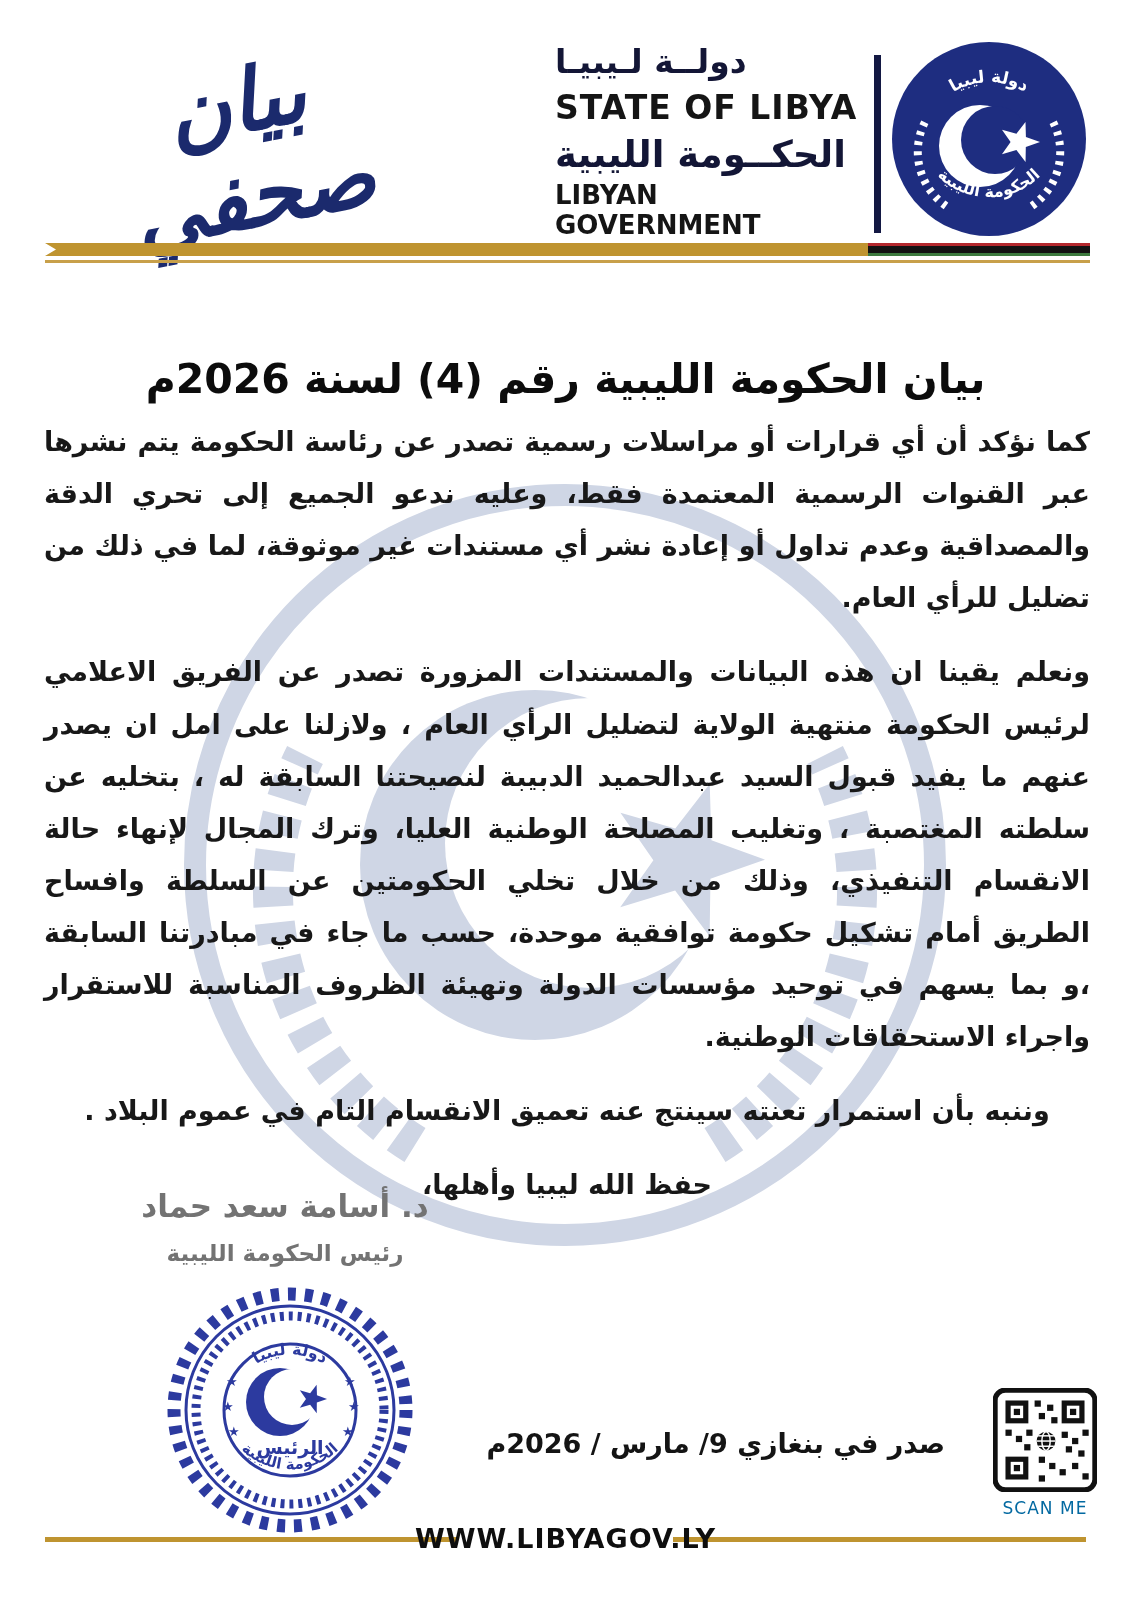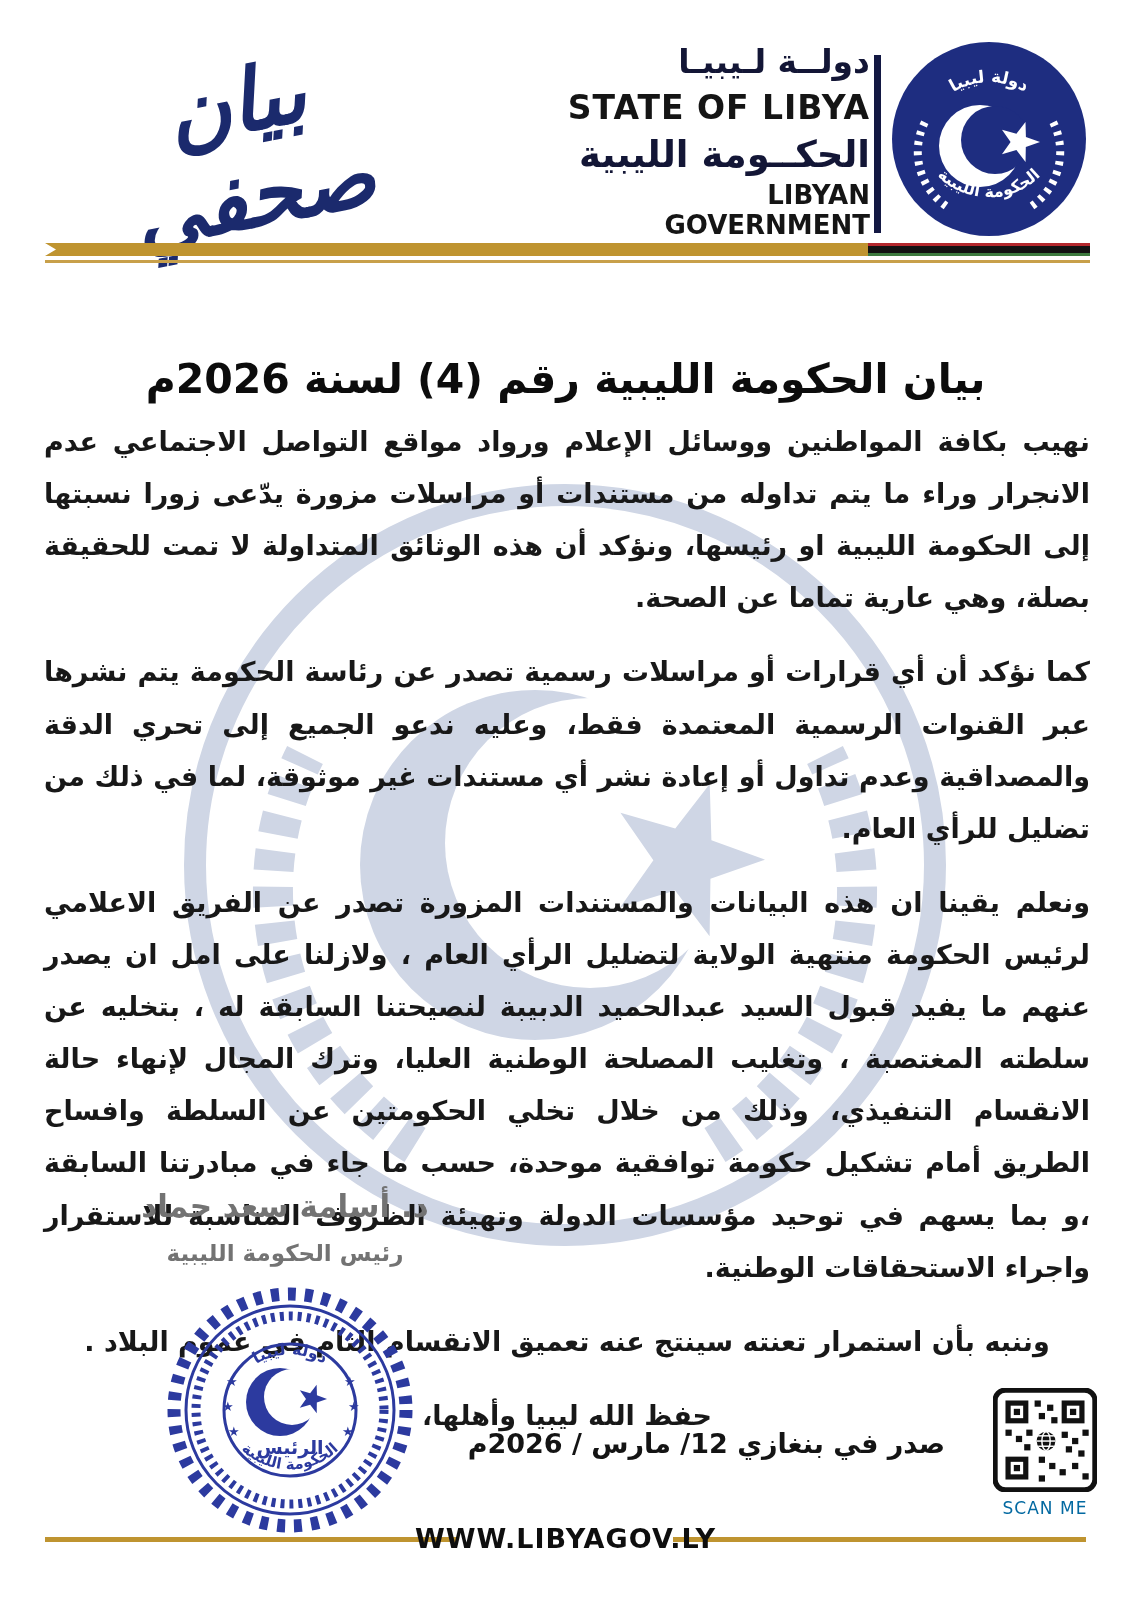--- a/index.html
+++ b/index.html
@@ -3,21 +3,21 @@
 <meta charset="utf-8">
 <style>
   html,body{margin:0;padding:0;background:#ffffff;}
   .page{position:relative;width:1131px;height:1600px;background:#ffffff;overflow:hidden;
         font-family:"DejaVu Sans", sans-serif;}
 
   
   .calligraphy{position:absolute;left:55px;top:55px;width:380px;text-align:center;
     font-size:86px;font-weight:bold;color:#1b2a6d;transform:rotate(-11deg);
     direction:rtl;line-height:1.1;font-style:italic;}
-  .header-text{position:absolute;left:555px;top:42px;width:315px;text-align:right;color:#131636;}
+  .header-text{position:absolute;left:555px;top:42px;width:315px;text-align:left;color:#131636;}
   .h-ar1{font-size:33px;font-weight:bold;letter-spacing:1px;}
   .h-en1{font-size:33px;font-weight:bold;color:#151515;margin-top:7px;letter-spacing:1px;}
   .h-ar2{font-size:37px;font-weight:bold;margin-top:6px;}
   .h-en2{font-size:26px;font-weight:bold;color:#151515;margin-top:4px;}
   .v-bar{position:absolute;left:874px;top:55px;width:7px;height:178px;background:#131843;}
   .emblem{position:absolute;left:888px;top:40px;width:202px;height:198px;}
 
   
   .divider-bar{position:absolute;left:45px;top:243px;width:1045px;height:13px;background:#bf9430;
     clip-path:polygon(0 0,100% 0,100% 100%,0 100%,11px 50%);}
@@ -113,21 +113,20 @@
       <circle cx="400" cy="400" r="370" stroke-width="22"></circle>
       <path d="M 250 680 A 300 300 0 0 1 140 290" stroke-width="40" stroke-dasharray="20 16"></path>
       <path d="M 550 680 A 300 300 0 0 0 660 290" stroke-width="40" stroke-dasharray="20 16"></path>
     </g>
     <circle cx="370" cy="400" r="175" fill="#cfd6e5"></circle>
     <circle cx="425" cy="378" r="145" fill="#ffffff"></circle>
     <polygon fill="#cfd6e5" transform="translate(520,395) rotate(18)" points="0,-80 19,-27 76,-25 30,10 47,65 0,32 -47,65 -30,10 -76,-25 -19,-27"></polygon>
   </svg>
 
   <section class="body-text">
-    <p>نهيب بكافة المواطنين ووسائل الإعلام ورواد مواقع التواصل الاجتماعي عدم الانجرار وراء ما يتم تداوله من مستندات أو مراسلات مزورة يدّعى زورا نسبتها إلى الحكومة الليبية او رئيسها، ونؤكد أن هذه الوثائق المتداولة لا تمت للحقيقة بصلة، وهي عارية تماما عن الصحة.</p>
     <p>كما نؤكد أن أي قرارات أو مراسلات رسمية تصدر عن رئاسة الحكومة يتم نشرها عبر القنوات الرسمية المعتمدة فقط، وعليه ندعو الجميع إلى تحري الدقة والمصداقية وعدم تداول أو إعادة نشر أي مستندات غير موثوقة، لما في ذلك من تضليل للرأي العام.</p>
     <p>ونعلم يقينا ان هذه البيانات والمستندات المزورة تصدر عن الفريق الاعلامي لرئيس الحكومة منتهية الولاية لتضليل الرأي العام ، ولازلنا على امل ان يصدر عنهم ما يفيد قبول السيد عبدالحميد الدبيبة لنصيحتنا السابقة له ، بتخليه عن سلطته المغتصبة ، وتغليب المصلحة الوطنية العليا، وترك المجال لإنهاء حالة الانقسام التنفيذي، وذلك من خلال تخلي الحكومتين عن السلطة وافساح الطريق أمام تشكيل حكومة توافقية موحدة، حسب ما جاء في مبادرتنا السابقة ،و بما يسهم في توحيد مؤسسات الدولة وتهيئة الظروف المناسبة للاستقرار واجراء الاستحقاقات الوطنية.</p>
     <p class="note-line">وننبه بأن استمرار تعنته سينتج عنه تعميق الانقسام التام في عموم البلاد .</p>
     <p class="closing-line">حفظ الله ليبيا وأهلها،</p>
   </section>
 
   <div class="signature">
     <div class="sig-name">د. أسامة سعد حماد</div>
     <div class="sig-title">رئيس الحكومة الليبية</div>
   </div>
@@ -152,21 +151,21 @@
     <text x="72" y="150" font-size="13" fill="#2c3a9f">★</text>
     <text x="188" y="100" font-size="13" fill="#2c3a9f">★</text>
     <text x="192" y="125" font-size="13" fill="#2c3a9f">★</text>
     <text x="186" y="150" font-size="13" fill="#2c3a9f">★</text>
     <path id="stBot" d="M 66 130 A 70 70 0 0 0 202 130" fill="none"></path>
     <text font-size="15" font-weight="bold" fill="#2c3a9f">
       <textPath href="#stBot" startOffset="50%" text-anchor="middle">الحكومة الليبية</textPath>
     </text>
   </svg>
 
-  <div class="issue-line">صدر في بنغازي 12/ مارس / 2026م</div>
+  <div class="issue-line">صدر في بنغازي 9/ مارس / 2026م</div>
 
   <div class="qr-block">
     <svg class="qr-svg" viewBox="0 0 100 100">
       <rect x="2" y="2" width="96" height="96" rx="10" fill="#ffffff" stroke="#111" stroke-width="5"></rect>
       <g fill="#111">
         <rect x="12" y="12" width="22" height="22"></rect>
           <rect x="66" y="12" width="22" height="22"></rect>
         <rect x="12" y="66" width="22" height="22"></rect>
         <rect x="40" y="12" width="6" height="6"></rect>
           <rect x="52" y="16" width="6" height="6"></rect>

